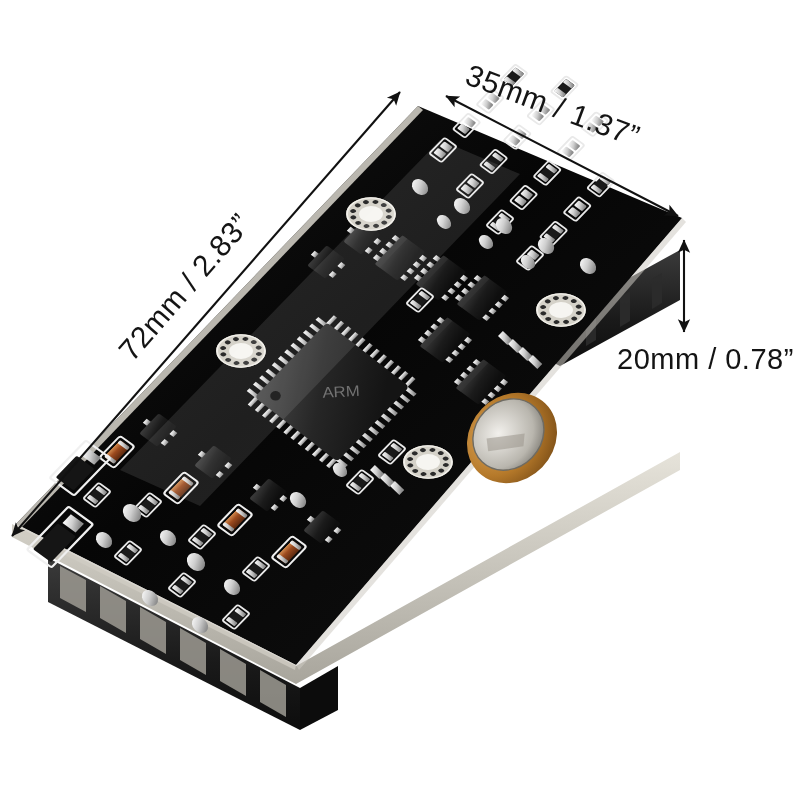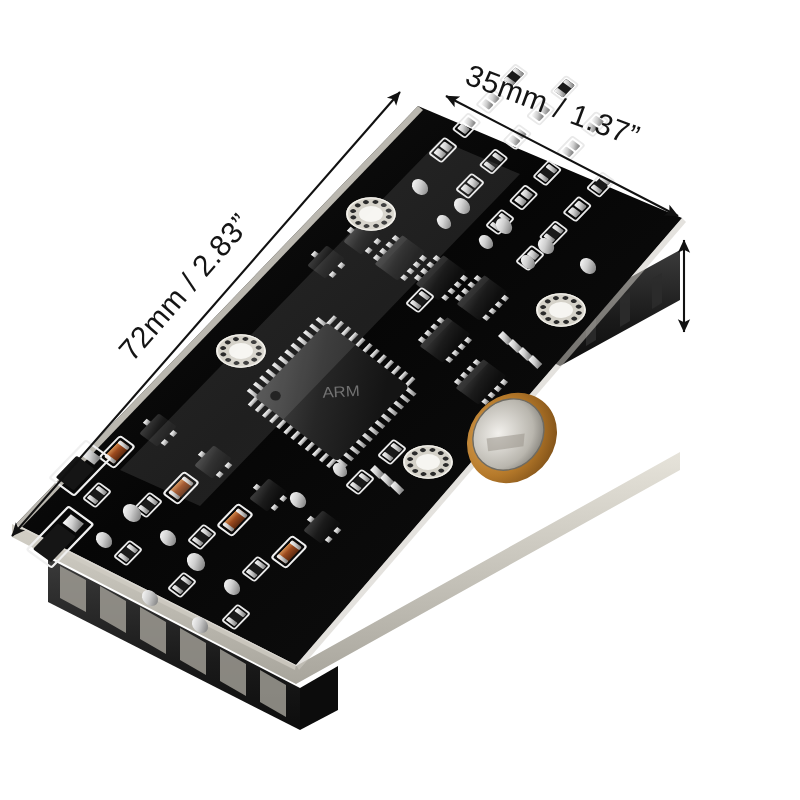--- a/index.html
+++ b/index.html
@@ -450,13 +450,14 @@
       <line x1="446" y1="96" x2="678" y2="216"></line>
       <line x1="400" y1="92" x2="12" y2="536"></line>
       <line x1="684" y1="240" x2="684" y2="332"></line>
     </g>
   </svg>
 
   <div class="dim-label" id="label-width">35mm / 1.37”</div>
 
   <div class="dim-label" id="label-length">72mm / 2.83”</div>
 
+  <div class="dim-label" id="label-thickness">20mm / 0.78”</div>
 </div>
 
 </body></html>

